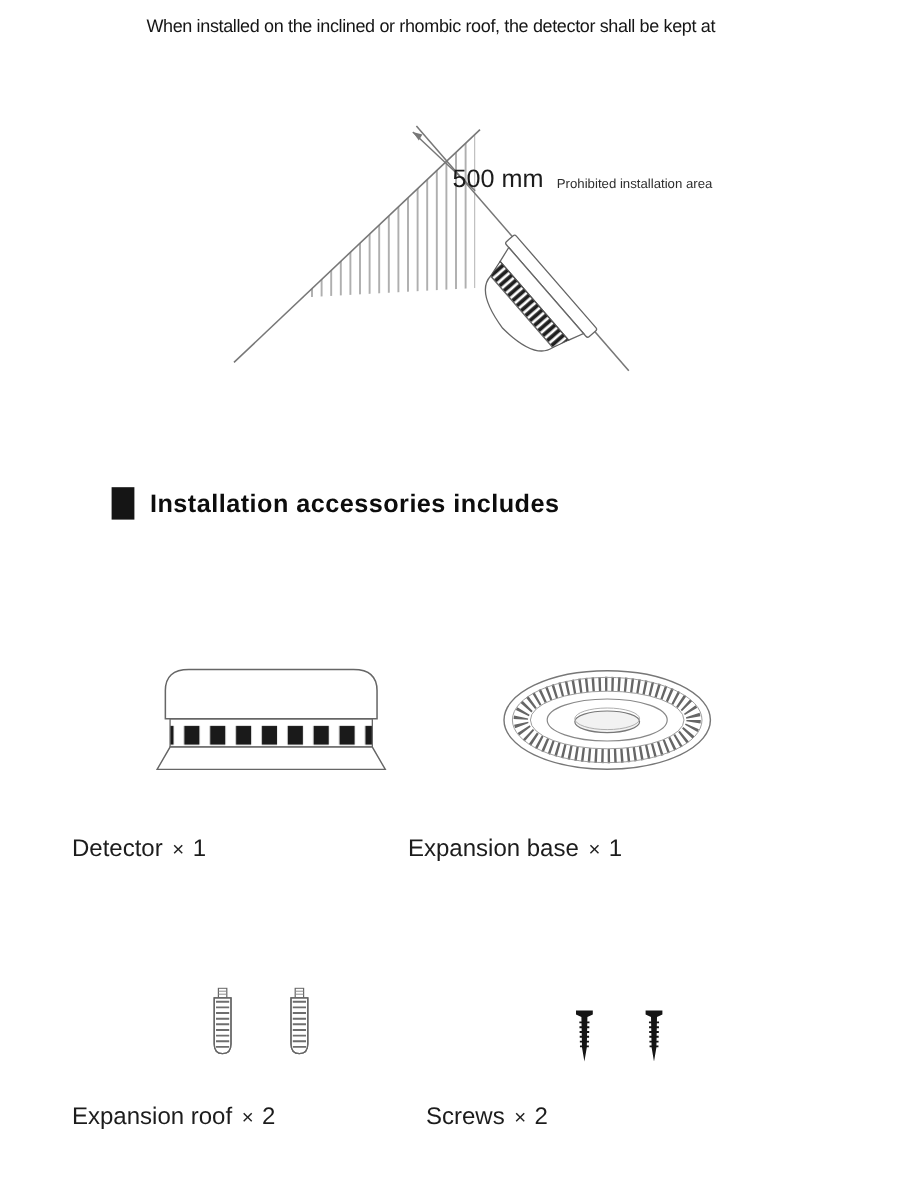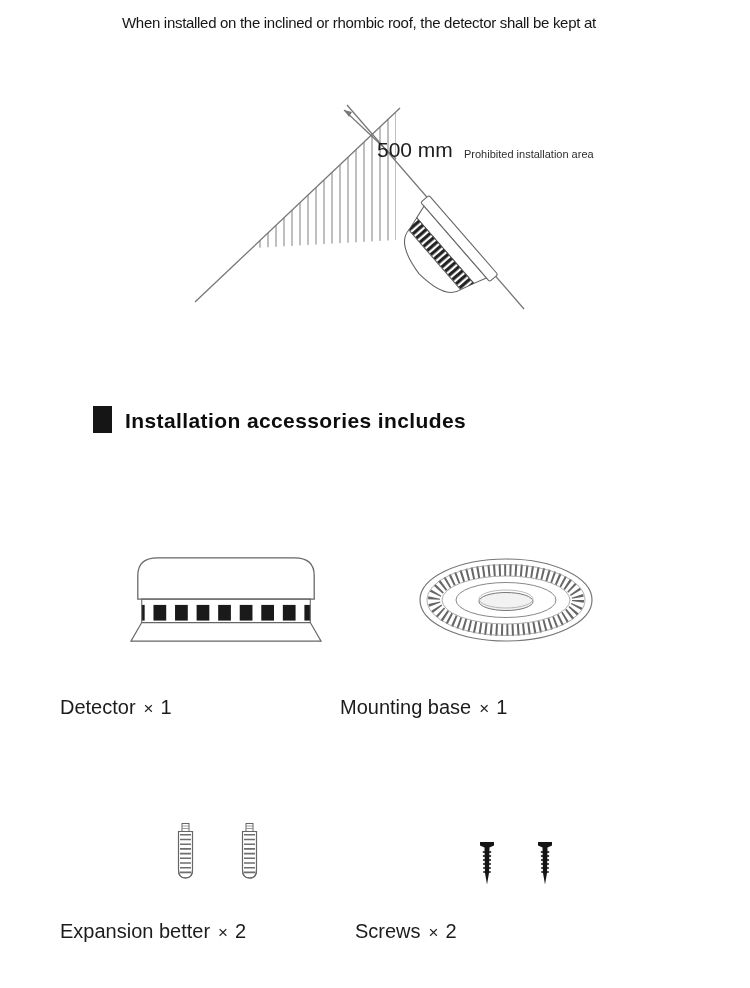--- a/index.html
+++ b/index.html
@@ -204,22 +204,22 @@
       <line x1="4.1" y1="23" x2="11.9" y2="23" stroke="#151515" stroke-width="1.6"></line>
       <line x1="4.2" y1="27" x2="11.8" y2="27" stroke="#151515" stroke-width="1.6"></line>
       <line x1="4.3" y1="31" x2="11.7" y2="31" stroke="#151515" stroke-width="1.6"></line>
     </svg>
   </div>
 
   <div class="acc-label l-detector">
     <span>Detector</span><span class="times">×</span><span class="qty">1</span>
   </div>
   <div class="acc-label l-base">
-    <span>Mounting base</span><span class="times">×</span><span class="qty">1</span>
+    <span>Expansion base</span><span class="times">×</span><span class="qty">1</span>
   </div>
   <div class="acc-label l-expansion">
-    <span>Expansion better</span><span class="times">×</span><span class="qty">2</span>
+    <span>Expansion roof</span><span class="times">×</span><span class="qty">2</span>
   </div>
   <div class="acc-label l-screws">
     <span>Screws</span><span class="times">×</span><span class="qty">2</span>
   </div>
 
 </div>
 
 </body></html>

